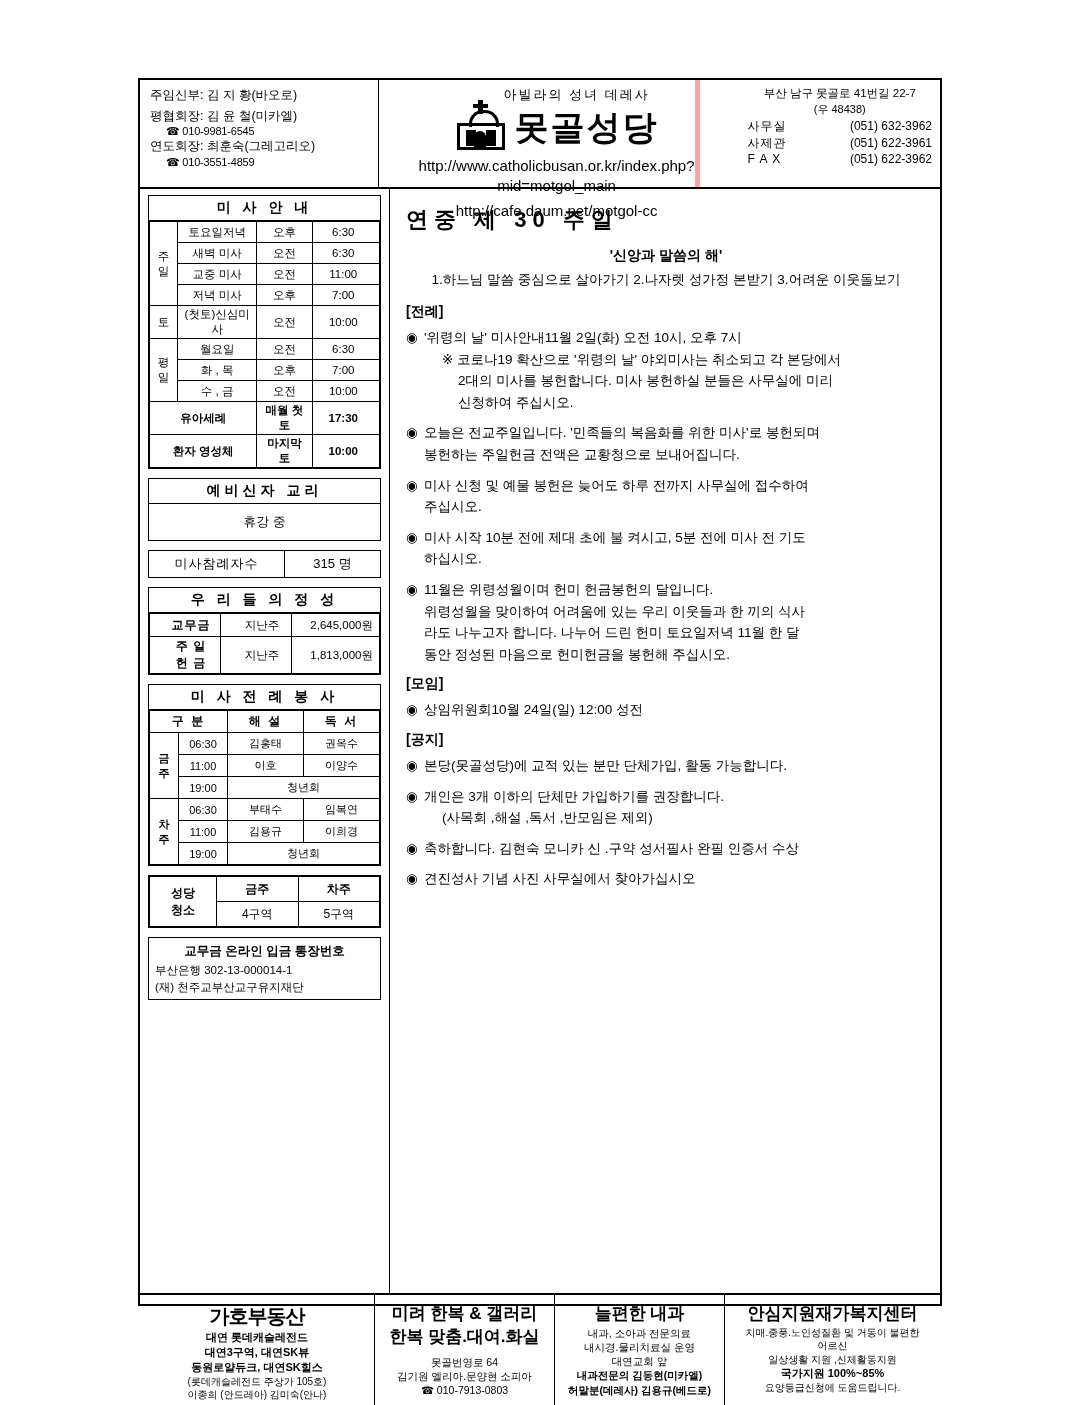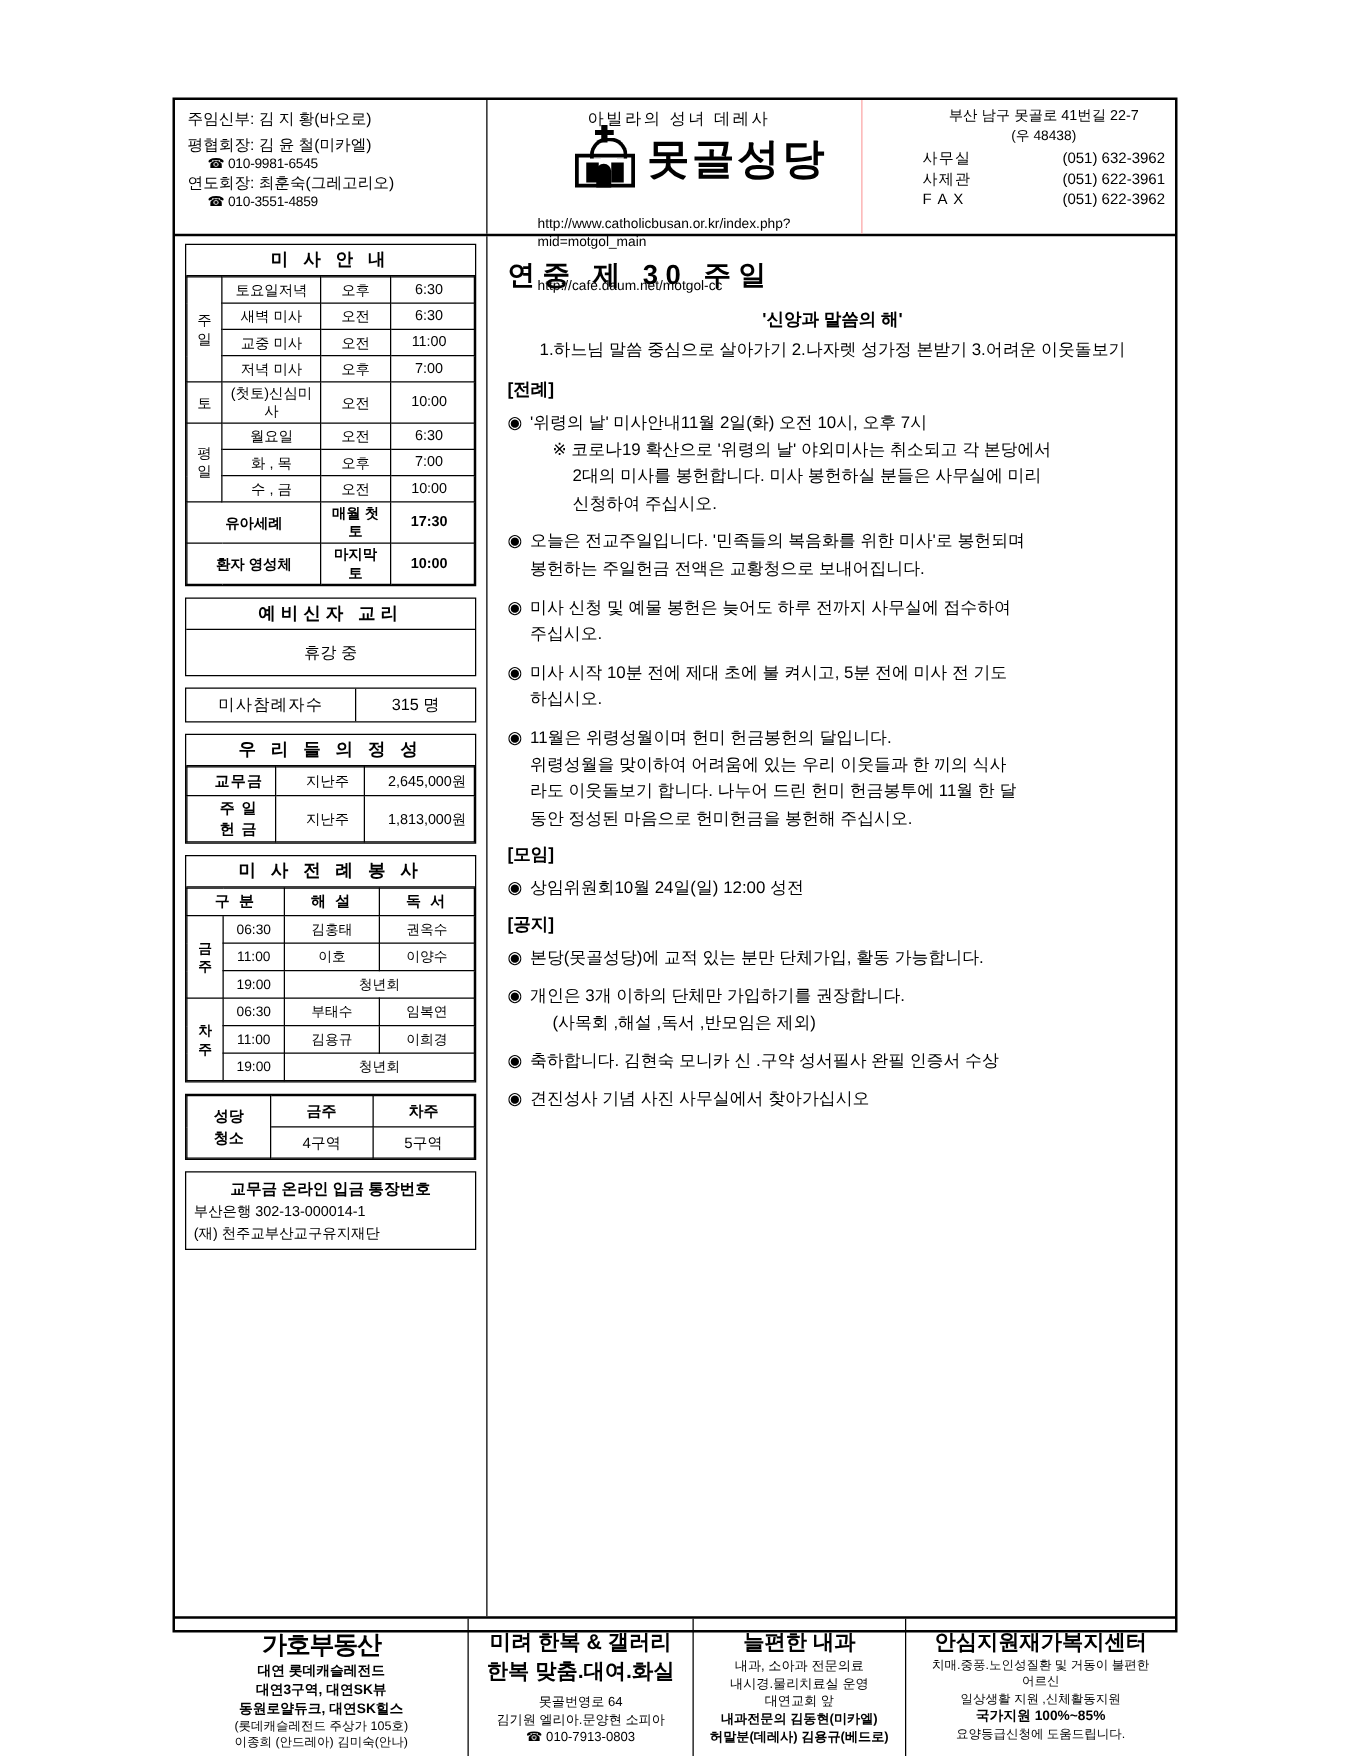--- a/index.html
+++ b/index.html
@@ -5,25 +5,25 @@
   html,body{margin:0;padding:0;background:#fff;}
   body{width:1080px;height:1405px;font-family:"Liberation Sans","DejaVu Sans",sans-serif;color:#000;}
   .page{position:relative;width:1080px;height:1405px;box-sizing:border-box;}
   .sheet{position:absolute;left:138px;top:78px;width:804px;height:1228px;border:2px solid #000;box-sizing:border-box;}
 
   
   .header{display:flex;border-bottom:2px solid #000;height:109px;box-sizing:border-box;gap:40px;}
   .hd-left{width:250px;border-right:1px solid #000;box-sizing:border-box;padding:8px 6px 4px 10px;font-size:12.5px;line-height:1.25;}
   .hd-left .row{margin-bottom:1px;white-space:nowrap;}
   .hd-left .sub{font-size:11px;padding-left:16px;letter-spacing:-0.2px;}
-  .hd-mid{flex:1;border-right:1px solid #fca5a5;box-sizing:border-box;position:relative;padding-top:4px;}
+  .hd-mid{flex:1;border-right:5px solid #fca5a5;box-sizing:border-box;position:relative;text-align:center;padding-top:4px;}
   .hd-mid .saint{font-size:13px;letter-spacing:2px;margin-left:40px;margin-top:2px;}
   .hd-mid .logowrap{display:flex;align-items:center;justify-content:center;gap:8px;margin-top:-2px;}
   .hd-mid .church-name{font-size:34px;font-weight:bold;letter-spacing:2px;line-height:1;}
-  .hd-mid .url{font-size:11px;line-height:1.35;margin-top:20px;}
+  .hd-mid .url{font-size:15px;line-height:1.35;margin-top:4px;}
   .hd-right{width:210px;box-sizing:border-box;padding:6px 8px;font-size:12px;line-height:1.35;}
   .hd-right .addr{font-size:11.5px;text-align:center;white-space:nowrap;}
   .hd-right .zip{font-size:11px;text-align:center;margin-bottom:2px;}
   .hd-right .line{display:flex;justify-content:space-between;white-space:nowrap;}
   .hd-right .line .lbl{letter-spacing:1px;}
 
   
   .logo{width:52px;height:50px;position:relative;}
   .logo .cross{position:absolute;left:23px;top:-2px;width:5px;height:14px;background:#000;}
   .logo .cross:after{content:"";position:absolute;left:-5px;top:4px;width:15px;height:4px;background:#000;}
@@ -348,21 +348,21 @@
           <span>미사 시작 10분 전에 제대 초에 불 켜시고, 5분 전에 미사 전 기도</span>
           <span style="display:block">하십시오.</span>
         </span>
       </div>
 
       <div class="item">
         <span class="bullet">◉</span>
         <span class="txt">
           <span>11월은 위령성월이며 헌미 헌금봉헌의 달입니다.</span>
           <span style="display:block">위령성월을 맞이하여 어려움에 있는 우리 이웃들과 한 끼의 식사</span>
-          <span style="display:block">라도 이웃돌보기 합니다. 나누어 드린 헌미 헌금봉투에 11월 한 달</span>
+          <span style="display:block">라도 나누고자 합니다. 나누어 드린 헌미 토요일저녁 11월 한 달</span>
           <span style="display:block">동안 정성된 마음으로 헌미헌금을 봉헌해 주십시오.</span>
         </span>
       </div>
 
       <div class="sec-title">[모임]</div>
       <div class="item">
         <span class="bullet">◉</span>
         <span class="txt row-2col">
           <span>상임위원회</span>
           <span class="r">10월 24일(일) 12:00 성전</span>

